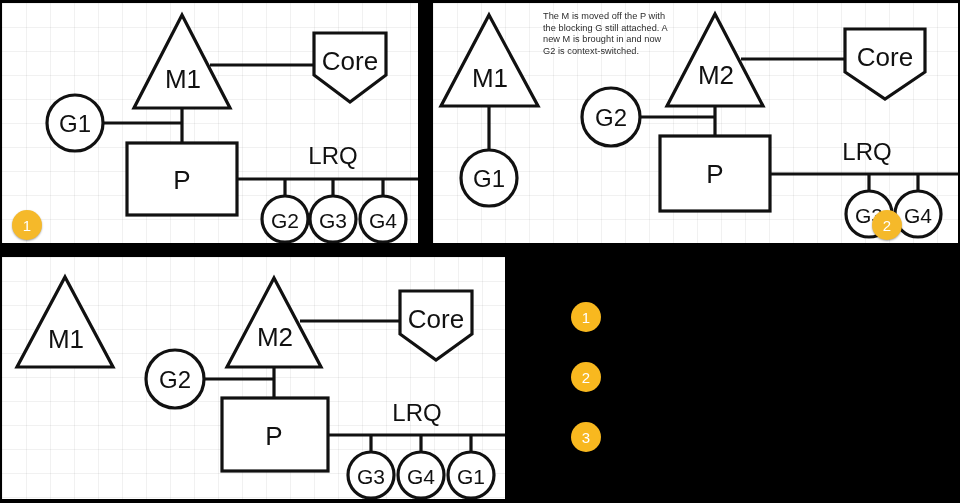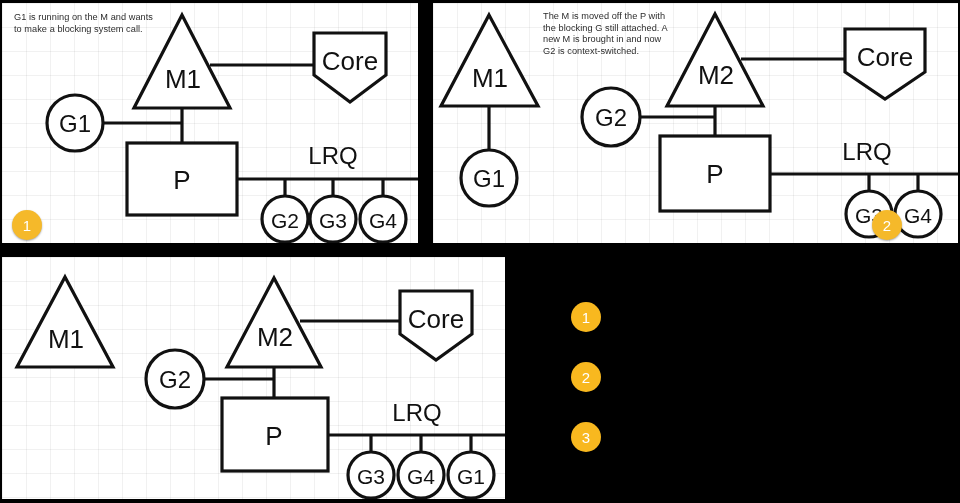--- a/index.html
+++ b/index.html
@@ -131,21 +131,20 @@
         <text x="181" y="85" font-size="26">M1</text>
         <text x="348" y="67" font-size="26">Core</text>
         <text x="73" y="129" font-size="24">G1</text>
         <text x="180" y="186" font-size="26">P</text>
         <text x="331" y="161" font-size="24">LRQ</text>
         <text x="283" y="225" font-size="21">G2</text>
         <text x="331" y="225" font-size="21">G3</text>
         <text x="381" y="225" font-size="21">G4</text>
       </g>
     </svg>
-    <div class="caption" id="caption-1">G1 is running on the M and wants to make a blocking system call.</div>
     <div class="badge" id="badge-p1">1</div>
   </div>
 
   <div class="panel" id="panel-2">
     <svg class="art" viewBox="0 0 525 240" preserveAspectRatio="none">
       <g fill="none" stroke="#111111" stroke-width="3.2" stroke-linejoin="miter">
 
         <polygon points="56,12 105,103 8,103" fill="#ffffff"></polygon>
 
         <line x1="56" y1="103" x2="56" y2="147"></line>

